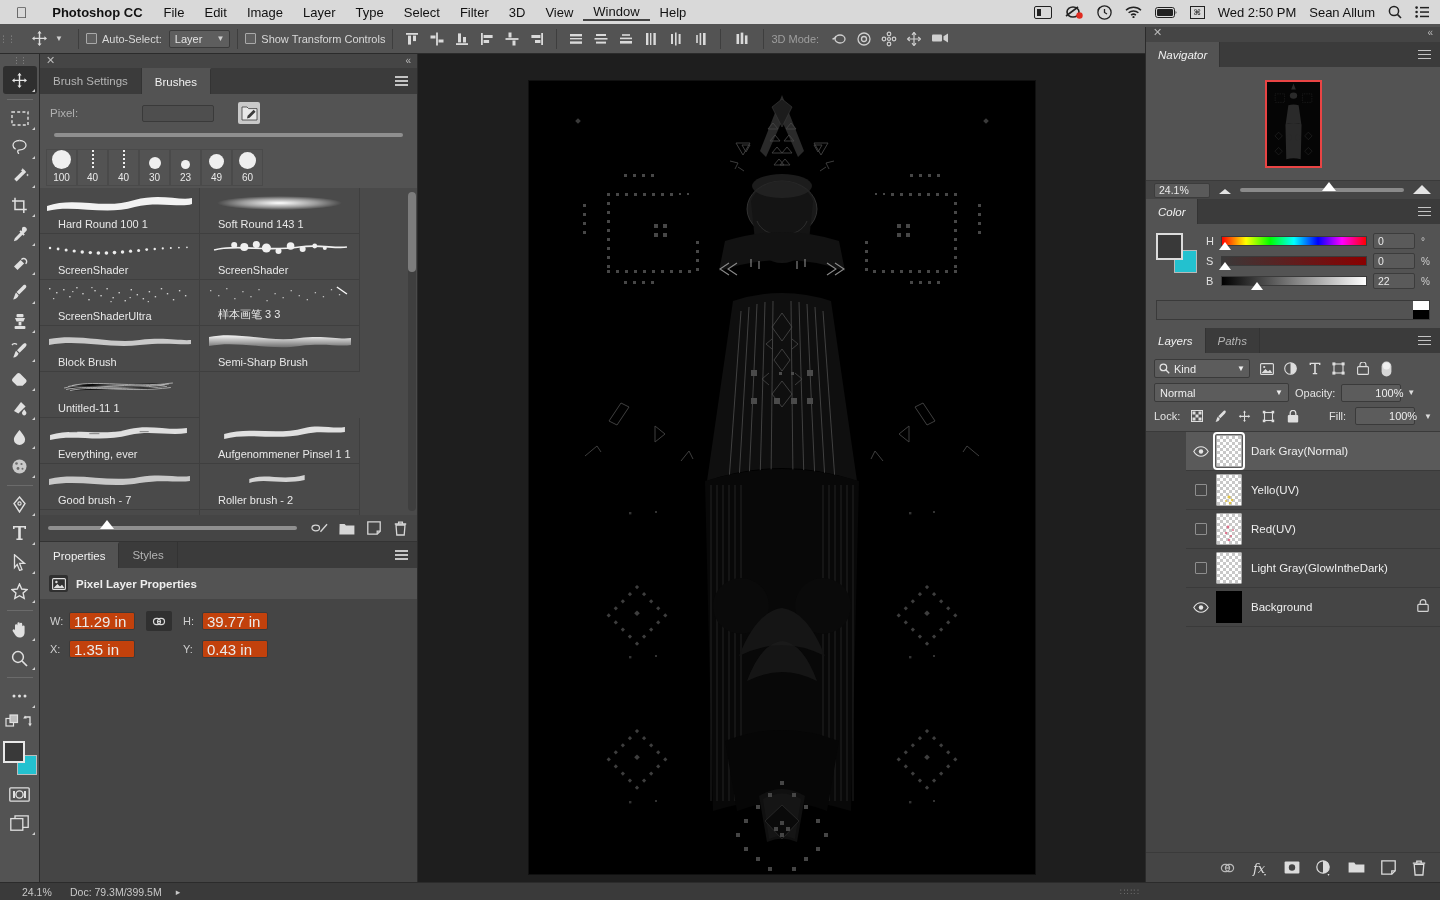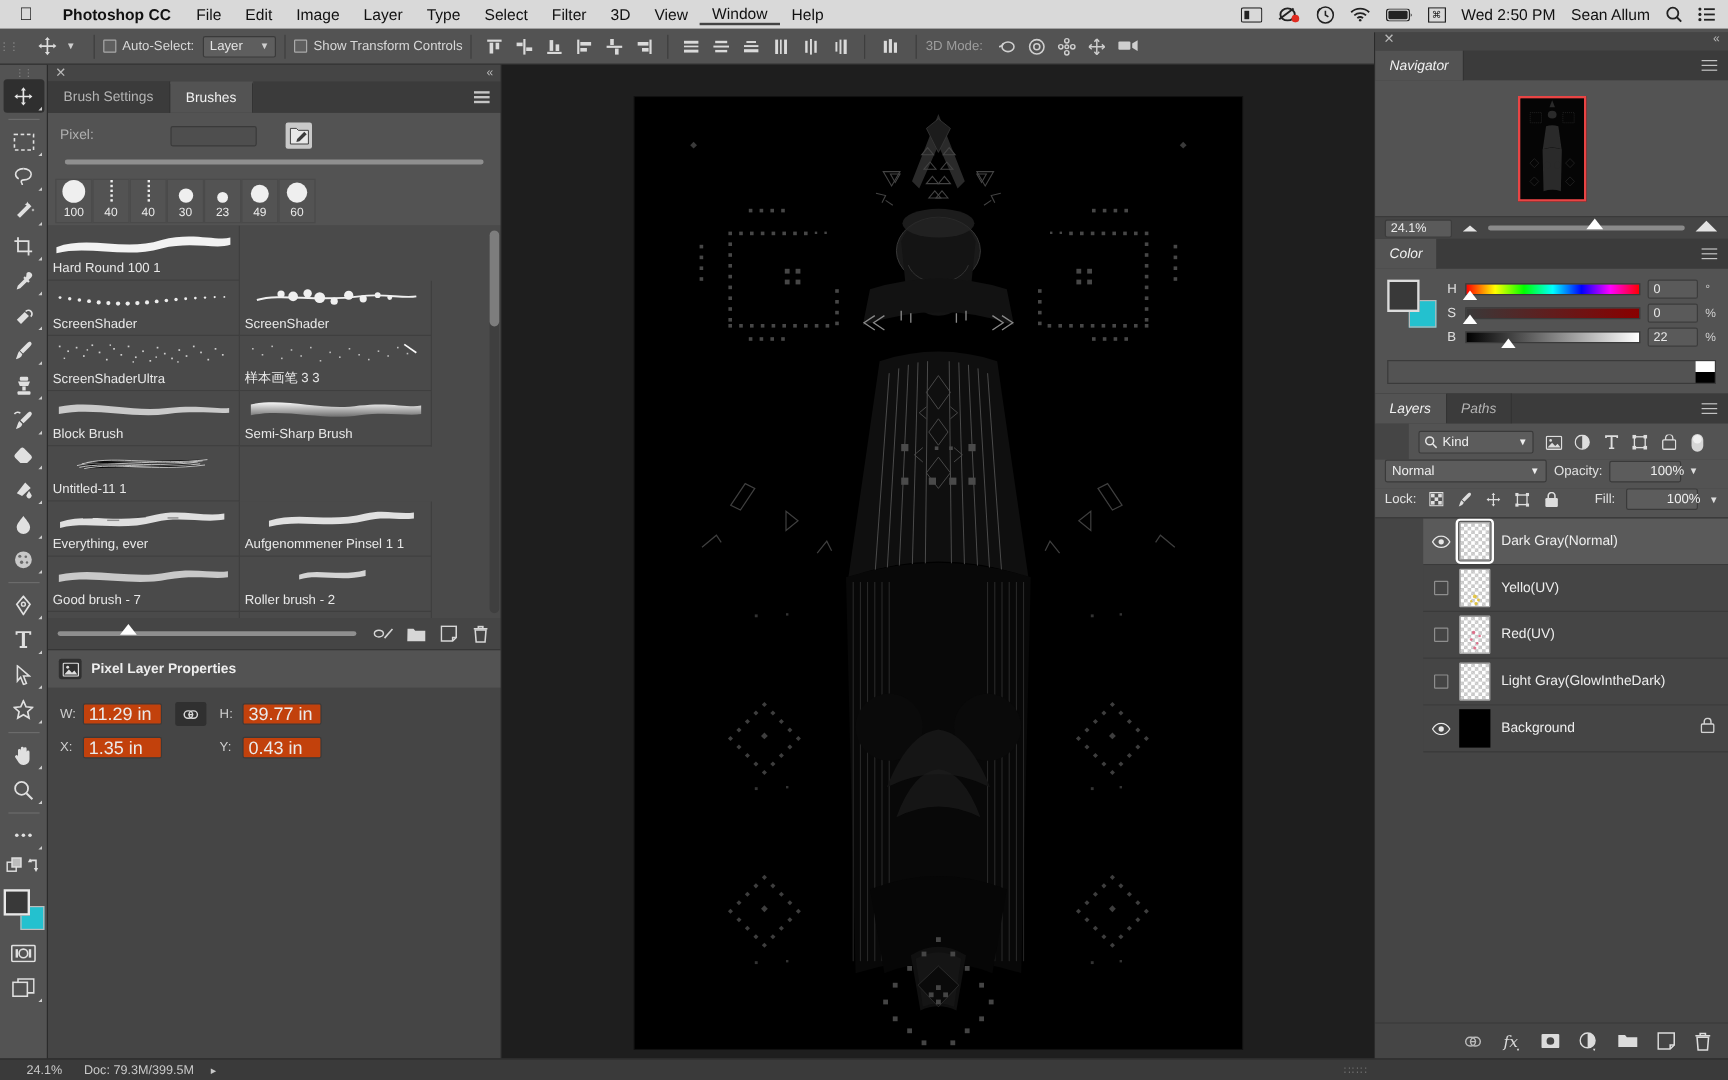--- a/index.html
+++ b/index.html
@@ -107,21 +107,21 @@
   .preset .dash span{ width:2px; height:2px; background:#efefef; display:block;}
   .preset .num { font-size:10px; color:#eaeaea; }
 
   .brushlist { flex:0 0 auto; height:327px; position:relative; overflow:hidden; background:#4a4a4a;}
   .brow { display:flex; }
   .bcell {
     width:160px; height:46px; border-right:1px solid #3f3f3f; border-bottom:1px solid #3f3f3f;
     position:relative; background:#4a4a4a; overflow:hidden;
   }
   .bcell .stroke { position:absolute; left:4px; right:4px; top:4px; height:22px; }
-  .bcell .bname { position:absolute; left:4px; bottom:3px; font-size:11px; color:#e8e8e8; white-space:nowrap;}
+  .bcell .bname { position:absolute; left:18px; bottom:3px; font-size:11px; color:#e8e8e8; white-space:nowrap;}
   .bscroll { position:absolute; right:1px; top:4px; width:8px; height:319px; background:#3f3f3f; border-radius:4px;}
   .bscroll i { position:absolute; top:0; left:0; width:8px; height:80px; background:#7d7d7d; border-radius:4px; display:block;}
 
   .brush-foot { height:26px; background:#454545; display:flex; align-items:center; padding:0 8px; gap:10px;}
   .ftrack { flex:1; height:4px; background:#8f8f8f; border-radius:2px; position:relative; margin-right:4px;}
   .fthumb { position:absolute; left:52px; top:-6px; width:0;height:0;
      border-left:7px solid transparent; border-right:7px solid transparent; border-bottom:9px solid #fff; }
   .ficon { width:17px; display:flex; align-items:center; justify-content:center; }
 
   .props { flex:1; background:#454545; display:flex; flex-direction:column; border-top:1px solid #333;}
@@ -186,21 +186,21 @@
      border-left:6px solid transparent; border-right:6px solid transparent; border-bottom:8px solid #fff;}
   .c-val { width:42px; height:16px; background:#5a5a5a; border:1px solid #3c3c3c; border-radius:2px;
      font-size:10.5px; color:#eaeaea; display:flex; align-items:center; padding-left:4px;}
   .c-unit { font-size:10px; color:#cfcfcf; width:9px; }
   .c-ramp { height:20px; margin-top:7px; display:flex; border:1px solid #3a3a3a;}
   .c-ramp .grad { flex:1; }
   .c-ramp .wb { width:16px; display:flex; flex-direction:column;}
   .c-ramp .wb i { flex:1; display:block;}
 
   .layers { flex:1; display:flex; flex-direction:column; background:#454545; min-height:0;}
-  .l-filter { display:flex; align-items:center; gap:9px; padding:6px 8px 5px; background:#535353;margin-left:28px;}
+  .l-filter { display:flex; align-items:center; gap:9px; padding:6px 8px 5px; background:#535353;}
   .kind-sel { width:96px; height:19px; background:#5c5c5c; border:1px solid #3a3a3a; border-radius:2px;
      display:flex; align-items:center; gap:4px; padding:0 4px; font-size:11px; color:#eee;}
   .kind-sel .cv { margin-left:auto; font-size:8px;}
   .fic { width:15px; display:flex; align-items:center; justify-content:center;}
   .l-blend { display:flex; align-items:center; gap:6px; padding:0 8px 5px; background:#535353;}
   .blend-sel { width:135px; height:19px; background:#5c5c5c; border:1px solid #3a3a3a; border-radius:2px;
      display:flex; align-items:center; padding:0 5px; font-size:11px; color:#eee;}
   .blend-sel .cv { margin-left:auto; font-size:8px;}
   .op-lbl { font-size:11px; color:#e2e2e2; }
   .op-val { width:60px; height:18px; background:#5c5c5c; border:1px solid #3a3a3a; border-radius:2px;
@@ -728,20 +728,35 @@
     <div class="brushlist">
       <div class="brow">
         <div class="bcell">
           <span class="stroke">
             <svg width="100%" height="100%" viewBox="0 0 150 22" preserveAspectRatio="none">
                 <path d="M3 14 C30 4, 60 18, 90 8 C115 1, 135 9, 147 6 L147 12 C135 16, 115 9, 90 15 C60 24, 30 12, 3 19 Z" fill="#f2f2f2"></path>
               </svg>
           </span>
           <span class="bname">Hard Round 100 1</span>
         </div>
+        <div class="bcell">
+          <span class="stroke">
+            <svg width="100%" height="100%" viewBox="0 0 150 22" preserveAspectRatio="none">
+                <defs>
+                  <radialGradient id="sg1" cx="50%" cy="50%">
+                    <stop offset="0%" stop-color="#fff"></stop>
+                    <stop offset="60%" stop-color="#fff" stop-opacity="0.45"></stop>
+                    <stop offset="100%" stop-color="#fff" stop-opacity="0"></stop>
+                  </radialGradient>
+                </defs>
+                <ellipse cx="75" cy="11" rx="62" ry="7" fill="url(#sg1)"></ellipse>
+              </svg>
+          </span>
+          <span class="bname">Soft Round 143 1</span>
+        </div>
       </div>
       <div class="brow">
         <div class="bcell">
           <span class="stroke">
             <svg width="100%" height="100%" viewBox="0 0 150 22" preserveAspectRatio="none">
                 <g fill="#ededed">
                   <circle cx="6" cy="10" r="1.2"></circle>
                   <circle cx="14" cy="11" r="1.4"></circle>
                   <circle cx="22" cy="12" r="1.5"></circle>
                   <circle cx="30" cy="13" r="1.6"></circle>
@@ -988,20 +1003,31 @@
       </span>
       <span class="ficon">
         <svg width="13" height="15" viewBox="0 0 13 15">
             <path d="M2 4 h9 l-0.8 10 h-7.4 Z" fill="none" stroke="#d6d6d6" stroke-width="1.3"></path>
             <path d="M0.8 3 h11.4 M4.6 3 V1.2 h3.8 V3" fill="none" stroke="#d6d6d6" stroke-width="1.3"></path>
           </svg>
       </span>
     </div>
 
     <div class="props">
+      <div class="tabstrip">
+        <div class="tab active">Properties</div>
+        <div class="tab">Styles</div>
+        <div class="tab-menu">
+          <span class="hamb">
+              <i></i>
+              <i></i>
+              <i></i>
+            </span>
+        </div>
+      </div>
       <div class="prop-head">
         <span class="prop-ic">
           <svg width="14" height="12" viewBox="0 0 14 12">
               <rect x="0.6" y="0.6" width="12.8" height="10.8" rx="1" fill="none" stroke="#dedede" stroke-width="1.1"></rect>
               <circle cx="4.4" cy="4" r="1.2" fill="#dedede"></circle>
               <path d="M1.6 10 L5.4 6 L8 8.6 L10 6.8 L12.4 10 Z" fill="#dedede"></path>
             </svg>
         </span>
         <span class="prop-title">Pixel Layer Properties</span>
       </div>

